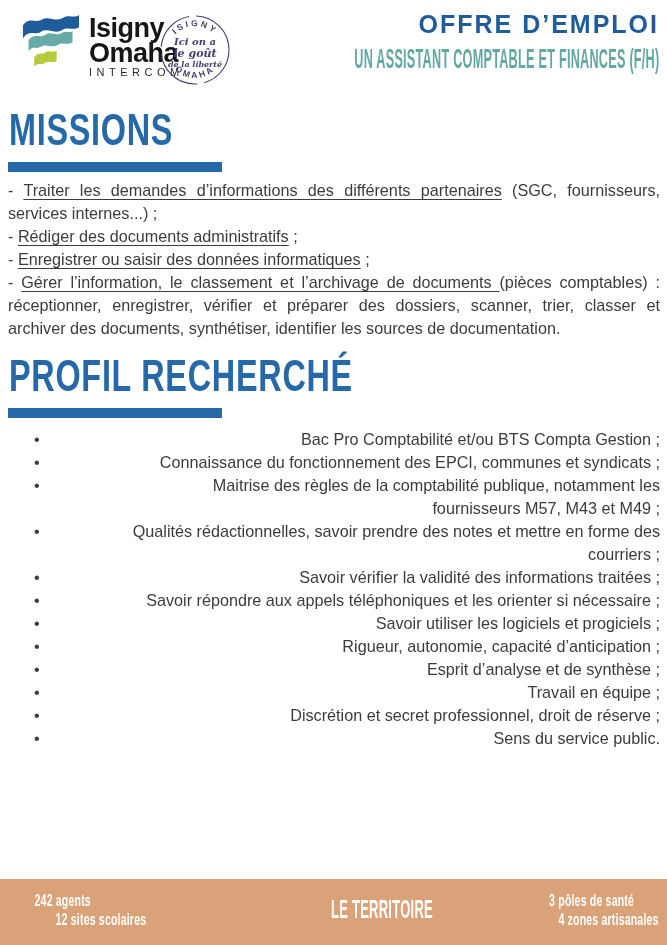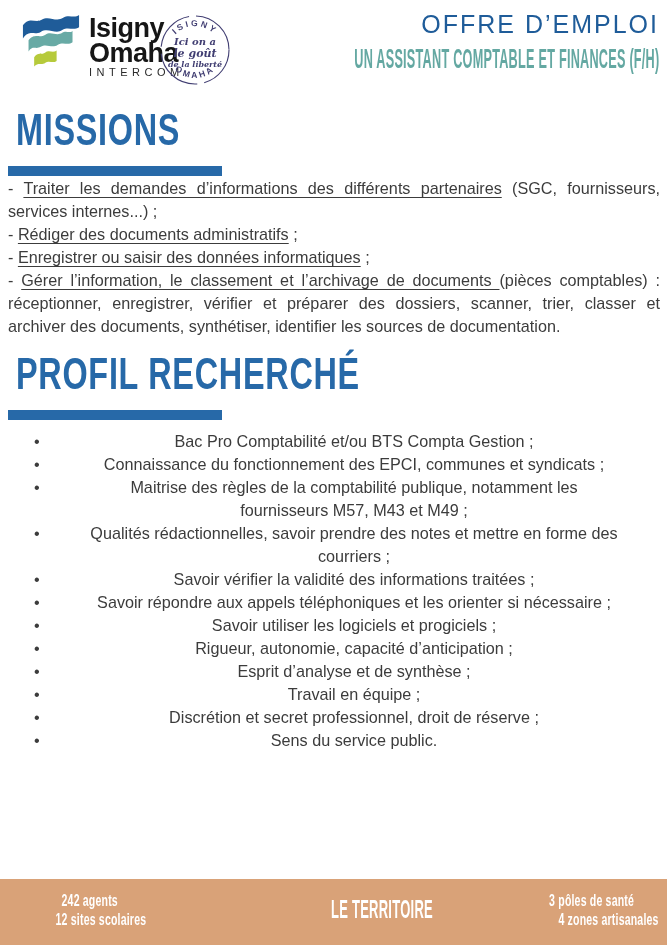--- a/index.html
+++ b/index.html
@@ -12,53 +12,53 @@
 
   
   .header{position:relative;height:100px;}
   .logo{position:absolute;left:22px;top:12px;display:flex;align-items:flex-start;gap:9px;}
   .logo-flags{display:block;}
   .logo-words{padding-top:4px;}
   .logo-line{font-weight:800;font-size:27px;line-height:25px;color:#161616;letter-spacing:-0.5px;}
   .logo-intercom{font-size:11px;letter-spacing:4.5px;color:#2a2a2a;font-weight:500;}
   .badge{position:absolute;left:158px;top:13px;}
   .titles{position:absolute;right:8px;top:10px;text-align:right;}
-  .page-title{font-size:25px;font-weight:400;color:#1f5c99;letter-spacing:2px;white-space:nowrap;}
+  .page-title{font-size:25px;font-weight:700;color:#1f5c99;letter-spacing:2px;white-space:nowrap;}
   .page-subtitle{margin-top:5px;white-space:nowrap;}
   .page-subtitle span{
     display:inline-block;font-weight:700;font-size:27px;color:#64a8a2;
     transform:scaleX(0.47);transform-origin:100% 50%;letter-spacing:0.5px;white-space:nowrap;
   }
 
   
   .main{padding:0 7px 0 8px;}
-  h1{margin:8px;line-height:48px;}
+  h1{margin:1px;line-height:48px;}
   h1 .condensed{
     display:inline-block;font-size:45px;font-weight:800;color:#2769a8;
     letter-spacing:1px;transform:scaleX(0.72);transform-origin:0 50%;white-space:nowrap;
   }
   .h-missions{margin-top:6px;}
   .h-profil{margin-top:12px;}
   .rule{width:214px;height:10px;background:#2769a8;margin-top:4px;}
 
-  .missions-text{margin-top:1px;font-size:16.2px;line-height:23px;text-align:justify;}
+  .missions-text{margin-top:7px;font-size:16.2px;line-height:23px;text-align:justify;}
   .missions-text p{margin:0;}
   .u{text-decoration:underline;text-underline-offset:3px;text-decoration-thickness:1px;}
 
   .profil-list{margin:10px 0 0;padding:0 0 0 40px;list-style:none;}
   .profil-list li{
-    position:relative;font-size:16.2px;line-height:23px;white-space:pre-line;text-align:center;
+    position:relative;font-size:16.2px;line-height:23px;white-space:pre-line;text-align:right;
   }
   .profil-list li::before{
     content:"\2022";position:absolute;left:-14px;top:0;color:#3c3c3c;font-size:16.2px;
   }
 
   
   .footer{position:absolute;left:0;top:879px;width:667px;height:66px;background:#d9a278;color:#fff;}
-  .f-left{position:absolute;left:0;top:12px;width:118px;text-align:right;}
+  .f-left{position:absolute;left:0;top:12px;width:118px;}
   .f-right{position:absolute;right:8px;top:12px;}
   .f-stat{line-height:19px;white-space:nowrap;}
   .f-stat span{
     display:inline-block;font-weight:700;font-size:17px;letter-spacing:0.3px;
     transform:scaleX(0.62);transform-origin:100% 50%;white-space:nowrap;
   }
   .f-center{position:absolute;left:0;top:15px;width:667px;text-align:center;padding-left:48px;}
   .f-center span{
     display:inline-block;font-weight:700;font-size:26px;letter-spacing:0.5px;
     transform:scaleX(0.5);transform-origin:50% 50%;white-space:nowrap;

